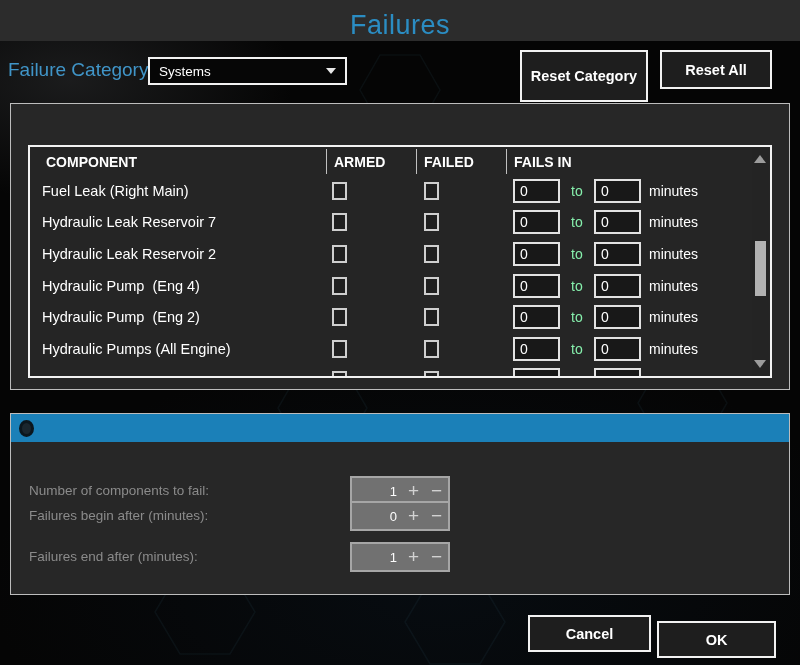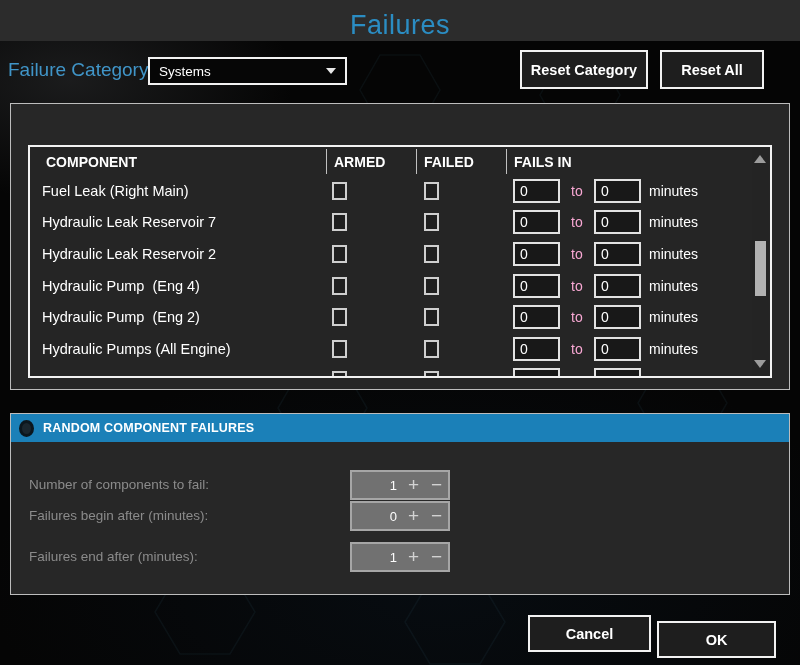--- a/index.html
+++ b/index.html
@@ -18,22 +18,22 @@
   .cat-label { position:absolute; left:8px; top:59px; font-size:19px; color:#4095c8; }
   .dropdown { position:absolute; left:148px; top:57px; width:199px; height:28px;
     background:#060606; border:2px solid #f2f2f2; display:flex; align-items:center;
     color:#fff; font-size:13.5px; padding:4px 9px; cursor:pointer; }
   .caret { margin-left:auto; width:0; height:0; border-left:5px solid transparent;
     border-right:5px solid transparent; border-top:6px solid #e8e8e8; }
 
   .btn { position:absolute; background:#1e1e1e; border:2px solid #f2f2f2; color:#fff;
     font-weight:bold; font-size:14.5px; display:flex; align-items:center; justify-content:center;
     cursor:pointer; }
-  .btn-reset-cat { left:520px; top:50px; width:128px; height:39px; }
-  .btn-reset-all { left:660px; top:50px; width:104px; height:39px; }
+  .btn-reset-cat { left:520px; top:50px; width:128px; height:52px; }
+  .btn-reset-all { left:660px; top:50px; width:112px; height:39px; }
   .btn-cancel   { left:528px; top:615px; width:123px; height:37px; }
   .btn-ok       { left:657px; top:621px; width:119px; height:37px; }
 
   .panel { position:absolute; left:10px; width:780px; background:#272727; border:1px solid #bdbdbd; }
   .panel-component { top:103px; height:287px; }
   .panel-random    { top:413px; height:182px; }
   .section-header { height:28px; background:#1b80b8; display:flex; align-items:center;
     padding:0 8px; gap:9px; }
   .radio { width:15px; height:17px; border-radius:50%; border:3px solid #0b161d; cursor:pointer; }
   .radio.selected { background:radial-gradient(circle at 50% 50%, #0e1d27 0 2.5px, #21506b 2.5px 4.5px, #10222c 4.5px); }
@@ -50,32 +50,32 @@
 
   .trow { position:relative; height:31.6px; }
   .trow > * { position:absolute; top:50%; transform:translateY(-50%); }
   .comp-name { left:12px; color:#fff; font-size:14.5px; white-space:pre; }
   .cb { width:15px; height:18px; border:2px solid #cfcfcf; background:#1f1f1f; cursor:pointer; }
   .cb-armed { left:302px; } .cb-failed { left:394px; }
   .num { width:47px; height:24px; border:2px solid #e2e2e2; background:#181818; color:#fff;
     font-size:14px; padding-left:5px; font-family:"Liberation Sans", sans-serif; outline:none; }
   .num-from { left:483px; } .num-to { left:564px; }
   .trow:first-child .num { border-color:#9f9f9f; }
-  .to-lbl { left:541px; color:#f9a8d4; font-size:14px; }
+  .to-lbl { left:541px; color:#86efac; font-size:14px; }
   .unit-lbl { left:619px; color:#fff; font-size:14px; }
 
   .sbar { position:absolute; right:1px; top:1px; width:17px; bottom:1px; background:#242424; }
   .sb-up, .sb-down { position:absolute; left:2px; width:0; height:0;
     border-left:6.5px solid transparent; border-right:6.5px solid transparent; cursor:pointer; }
   .sb-up { top:7px; border-bottom:8px solid #9c9c9c; }
   .sb-down { bottom:7px; border-top:8px solid #9c9c9c; }
   .sb-thumb { position:absolute; left:3px; top:93px; width:11px; height:55px; background:#b2b2b2; cursor:grab; }
 
   .rfield { position:absolute; left:0; width:100%; height:30px; }
-  .rf1 { top:56px;padding-left:28px; } .rf2 { top:87px; } .rf3 { top:128px; }
+  .rf1 { top:62px;padding-left:28px; } .rf2 { top:87px; } .rf3 { top:128px; }
   .rf-label { position:absolute; left:18px; top:7px; color:#8b8b8b; font-size:13.5px; }
   .stepper { position:absolute; left:339px; top:0; width:100px; height:30px;
     background:#717171; border:2px solid #a6a6a6; display:flex; align-items:center; }
   .step-val { flex:1; text-align:right; padding-right:5px; color:#fdfdfd; font-size:13px; }
   .step-btn { width:23px; text-align:center; color:#d2d2d2; font-size:19px; line-height:24px; cursor:pointer; }
 </style>
 </head>
 <body>
 
 <div class="page">
@@ -184,21 +184,20 @@
         <div class="sb-up"></div>
         <div class="sb-thumb"></div>
         <div class="sb-down"></div>
       </div>
     </div>
   </div>
 
   <div class="panel panel-random">
     <div class="section-header">
       <div class="radio unselected"></div>
-      <div class="section-title">RANDOM COMPONENT FAILURES</div>
     </div>
 
     <div class="rfield rf1">
       <div class="rf-label">Number of components to fail:</div>
       <div class="stepper">
         <div class="step-val">1</div>
         <div class="step-btn">+</div>
         <div class="step-btn">−</div>
       </div>
     </div>

